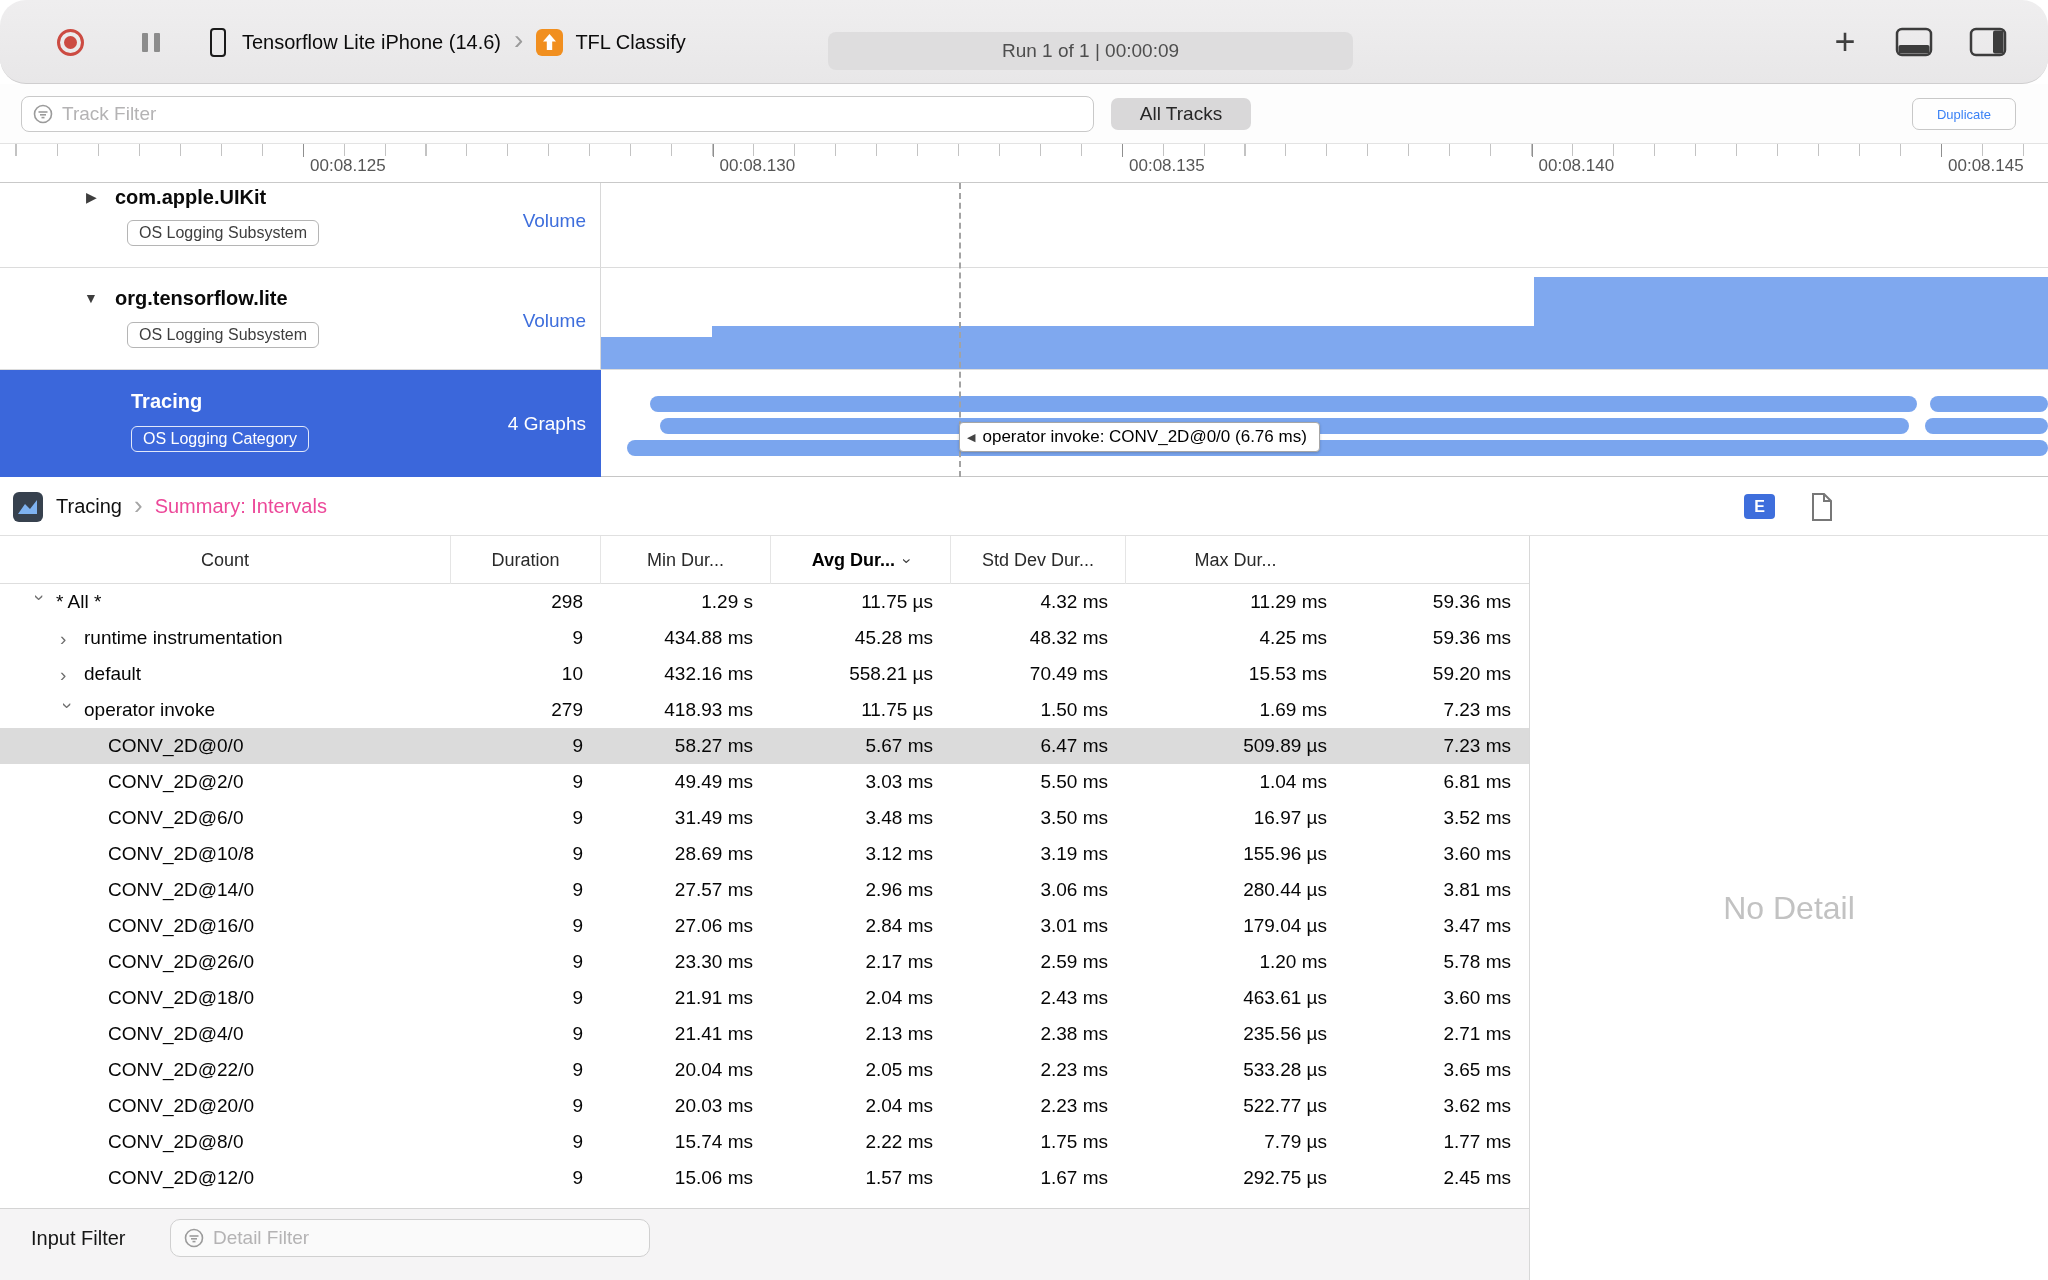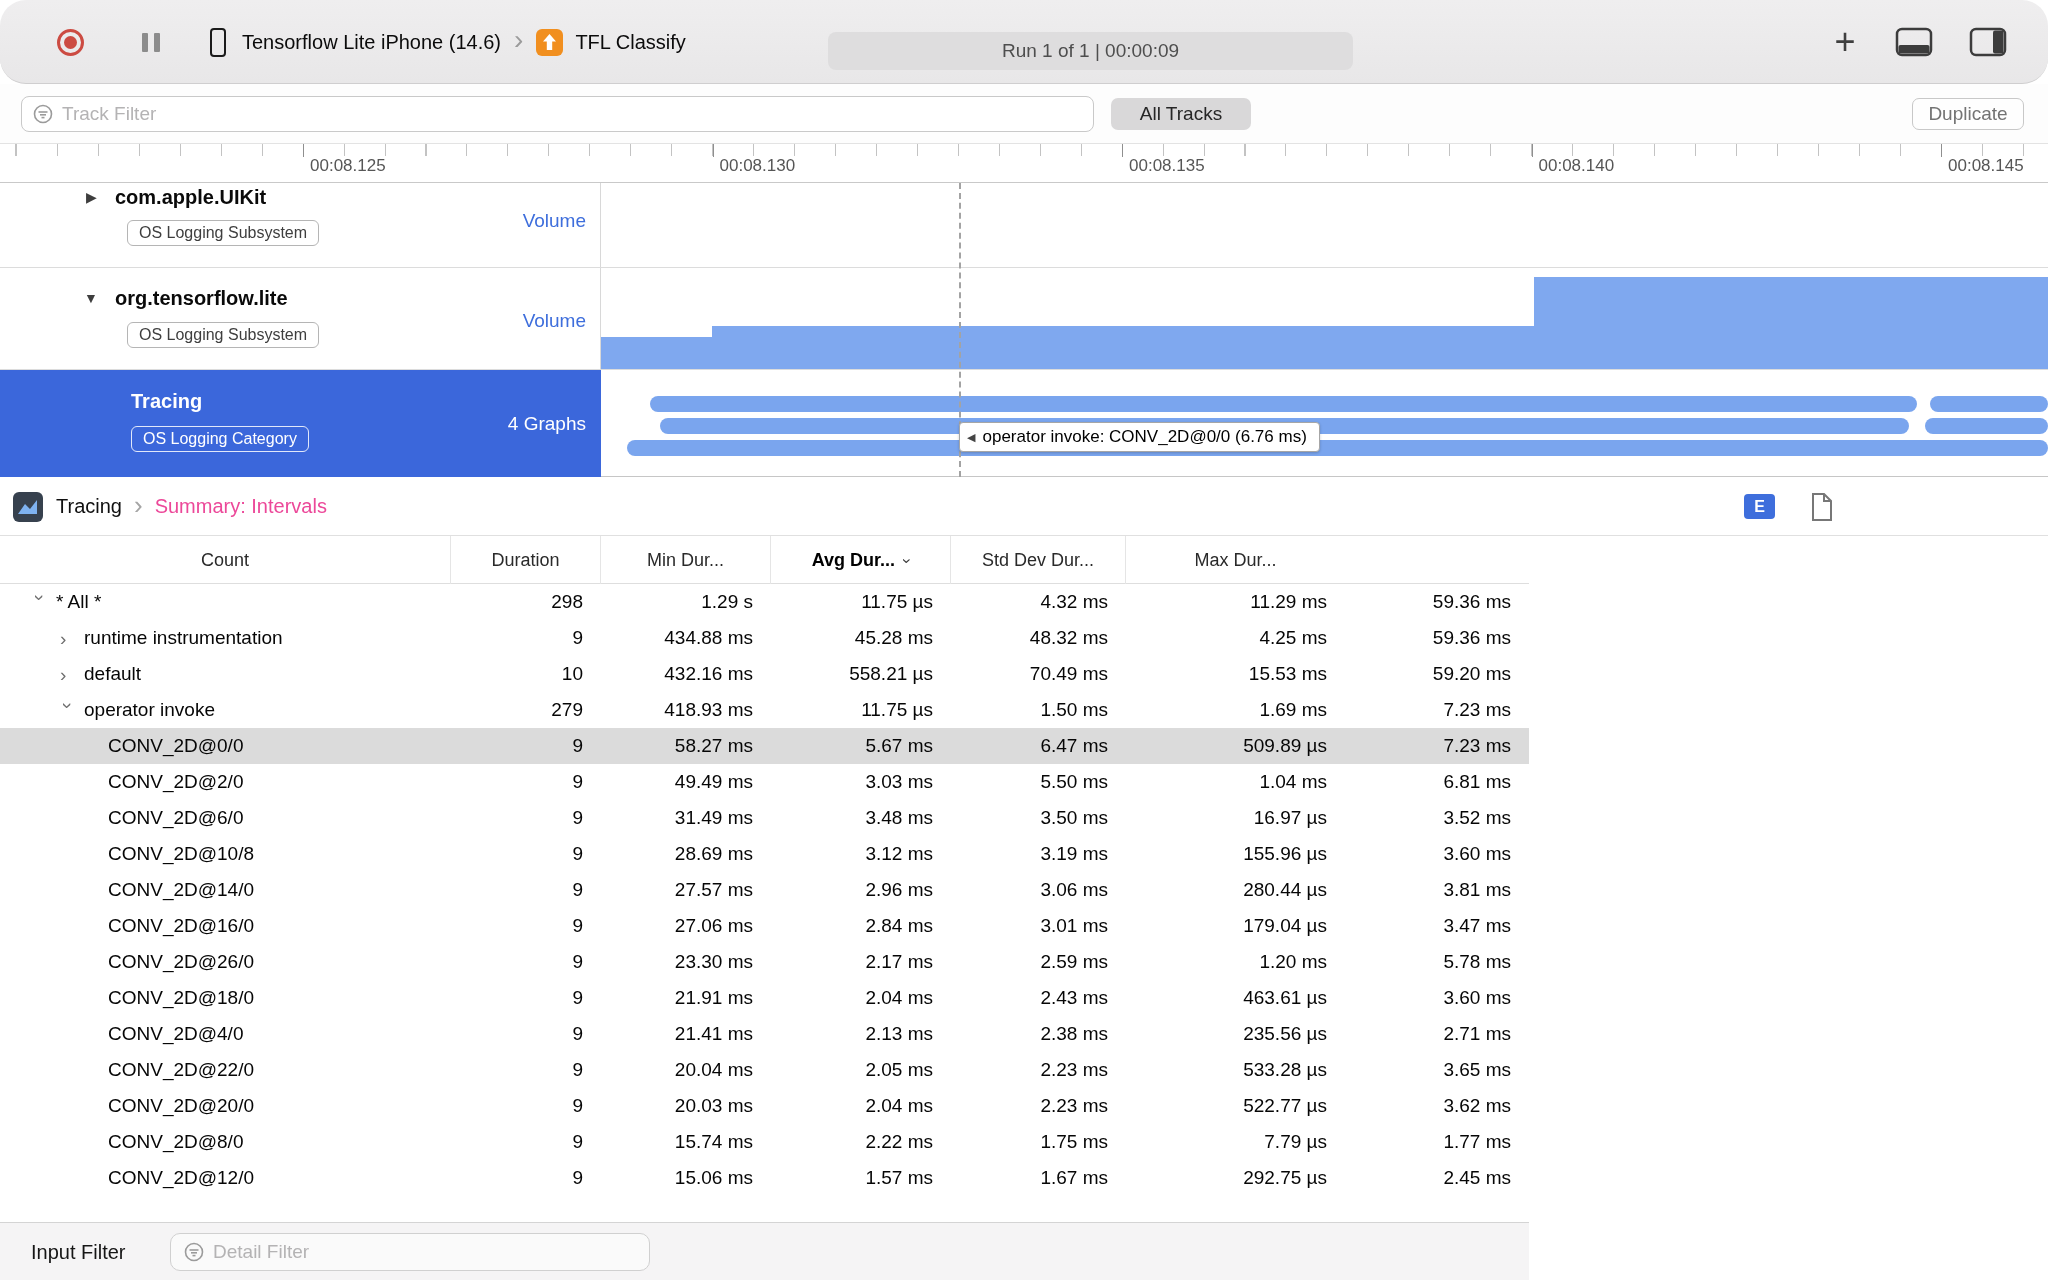--- a/index.html
+++ b/index.html
@@ -30,22 +30,22 @@
   .pane-btn.right  { left:1969px; }
 
   
   .filter-row { position:absolute; left:0; top:84px; width:2048px; height:60px; background:#FDFDFD; border-bottom:1px solid #E3E3E3; }
   .track-filter { position:absolute; left:21px; top:12px; width:1073px; height:36px; border:1px solid #C9C9C9;
                   border-radius:8px; background:#fff; display:flex; align-items:center; padding-left:10px; }
   .track-filter input { border:none; outline:none; flex:1; font-size:19px; color:#222; margin-left:8px; background:transparent; font-family:inherit;}
   .track-filter input::placeholder, .detail-filter input::placeholder { color:#B4B3B4; }
   .all-tracks { position:absolute; left:1111px; top:14px; width:140px; height:32px; background:#D9D8D9; border-radius:7px;
                 display:flex; align-items:center; justify-content:center; font-size:19px; color:#262626; cursor:pointer; }
-  .duplicate  { position:absolute; left:1912px; top:14px; width:112px; height:32px; background:#FEFEFE; border:1px solid #C8C8C8;
-                border-radius:7px; display:flex; align-items:center; justify-content:center; font-size:19px; color:#737373; cursor:pointer; }
+  .duplicate  { position:absolute; left:1912px; top:14px; width:104px; height:32px; background:#FEFEFE; border:1px solid #C8C8C8;
+                border-radius:7px; display:flex; align-items:center; justify-content:center; font-size:13px; color:#3b82f6; cursor:pointer; }
 
   
   .ruler { position:absolute; left:0; top:144px; width:2048px; height:39px; background:#fff; border-bottom:1px solid #C9C9C9; }
   .minor-ticks { position:absolute; left:0; top:0; width:2048px; height:12px;
     background-image:repeating-linear-gradient(to right,#C3C3C3 0,#C3C3C3 1px,transparent 1px,transparent 40.95px);
     background-position:16px 0; }
   .ruler-major { position:absolute; top:0; }
   .mtick { display:block; width:1px; height:13px; background:#8F8F8F; }
   .mlbl { position:absolute; left:7px; top:12px; font-size:17px; color:#565656; white-space:nowrap; }
 
@@ -99,21 +99,21 @@
   .t-row.selected { background:#DBDBDB; }
   .cell.num { text-align:right; padding-right:18px; font-size:19px; color:#060606; white-space:nowrap; }
   .cell.name { display:flex; align-items:center; font-size:19px; color:#060606; white-space:nowrap; overflow:hidden; }
   .t-row.indent-0 .cell.name { padding-left:32px; }
   .t-row.indent-1 .cell.name { padding-left:60px; }
   .t-row.indent-2 .cell.name { padding-left:108px; }
   .chev { display:inline-block; width:16px; margin-right:8px; font-size:19px; color:#6F6F6F; line-height:1; }
   .chev.down { transform:rotate(90deg); }
 
   
-  .bottom-bar { position:absolute; left:0; bottom:0; width:1529px; height:58px; background:#F5F4F5; border-top:1px solid #D4D4D4; }
+  .bottom-bar { position:absolute; left:0; bottom:0; width:1529px; height:72px; background:#F5F4F5; border-top:1px solid #D4D4D4; }
   .input-filter-label { position:absolute; left:31px; top:0; height:58px; display:flex; align-items:center; font-size:20px; color:#161616; }
   .detail-filter { position:absolute; left:170px; top:10px; width:480px; height:38px; border:1px solid #D0D0D0; border-radius:10px;
                    background:#FAFAFA; display:flex; align-items:center; padding-left:12px; }
   .detail-filter input { border:none; outline:none; flex:1; font-size:19px; color:#222; margin-left:8px; background:transparent; font-family:inherit;}
 
   
   .right-panel { position:absolute; left:1529px; top:536px; width:519px; height:744px; background:#fff;
                  border-left:1px solid #D8D8D8; display:flex; align-items:center; justify-content:center; }
   .no-detail { font-size:32px; color:#C2C2C2; }
 </style>
@@ -476,14 +476,17 @@
             <circle cx="11" cy="11" r="8.5" fill="none" stroke="#9B9B9B" stroke-width="1.6"></circle>
             <line x1="6.5" y1="9" x2="15.5" y2="9" stroke="#9B9B9B" stroke-width="1.6"></line>
             <line x1="8" y1="11.8" x2="14" y2="11.8" stroke="#9B9B9B" stroke-width="1.6"></line>
             <line x1="9.5" y1="14.6" x2="12.5" y2="14.6" stroke="#9B9B9B" stroke-width="1.6"></line>
           </svg>
         <input type="text" placeholder="Detail Filter" style="">
       </div>
     </div>
   </div>
 
+  <div class="right-panel">
+    <span class="no-detail">No Detail</span>
+  </div>
 
 </div>
 
 </body></html>

